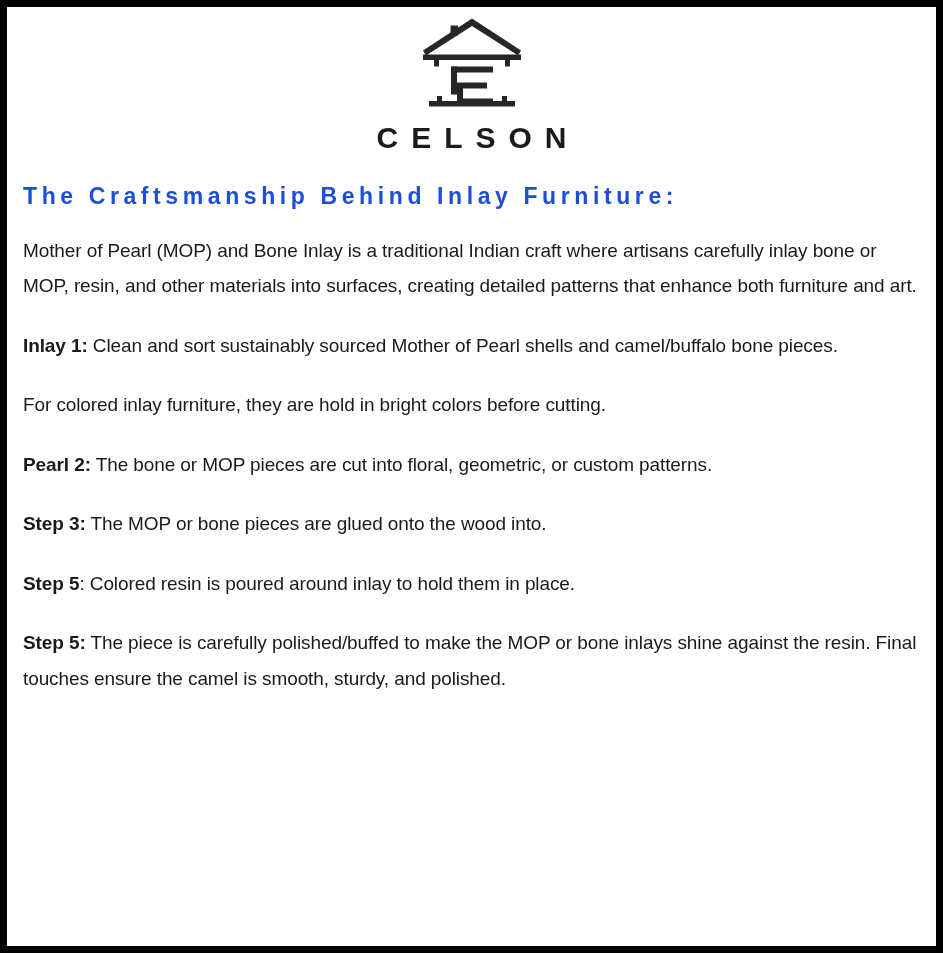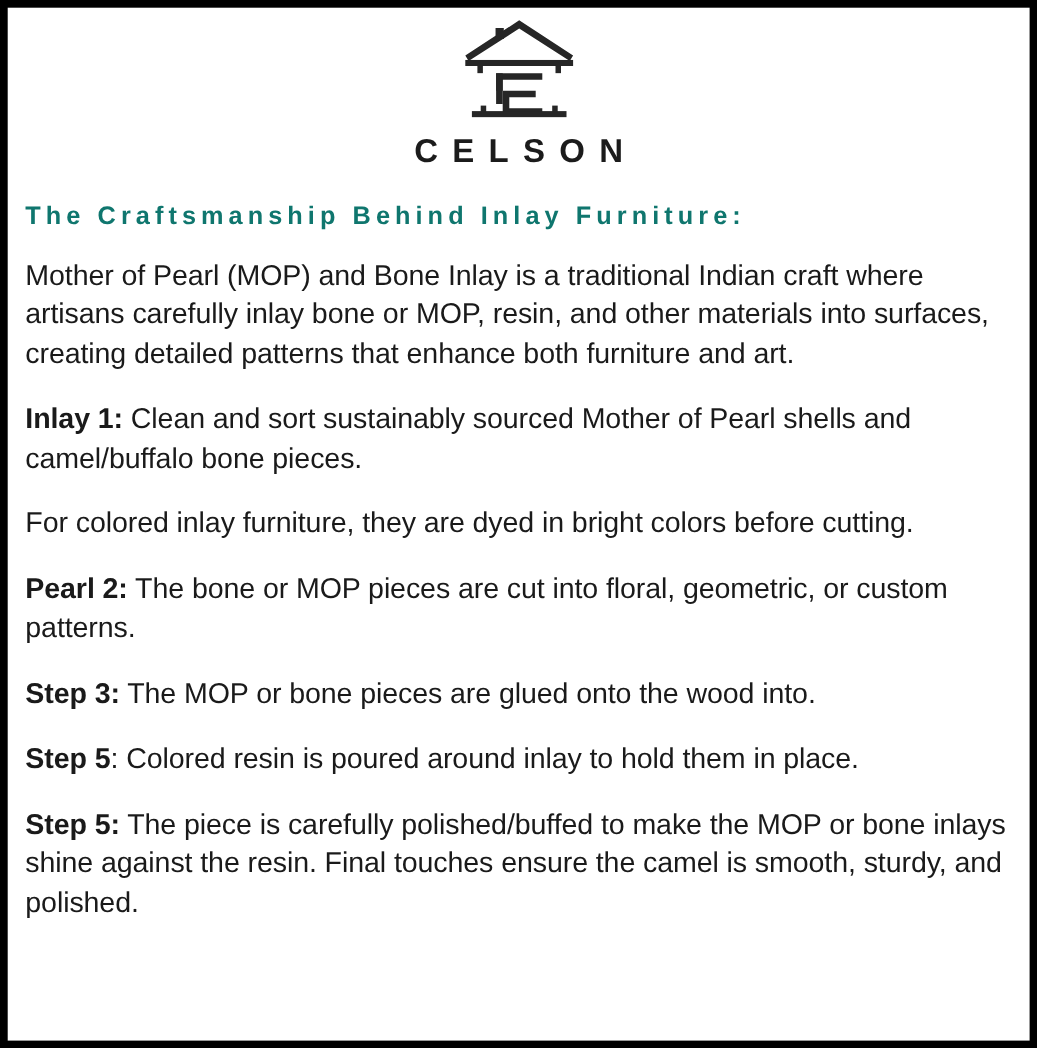--- a/index.html
+++ b/index.html
@@ -53,33 +53,33 @@
     line-height: 1;
   }
 
   
   .doc-heading {
     margin: 30px 0 0 7px;
     font-family: "Liberation Sans", sans-serif;
     font-size: 23px;
     font-weight: bold;
     letter-spacing: 4.6px;
-    color: #0f766e;
+    color: #1d4ed8;
     line-height: 1.2;
   }
 
   
   .body-copy {
     margin: 0 0 0 7px;
     padding-top: 22px;
     color: #1a1a1a;
   }
   .para {
     font-family: "Liberation Sans", sans-serif;
-    font-size: 26px;
+    font-size: 19px;
     line-height: 35.5px;
     color: #1a1a1a;
     margin: 0 0 24px 0;
     max-width: 898px;
     letter-spacing: -0.1px;
   }
   .para:last-child {
     margin-bottom: 0;
   }
   .para .step-label {
@@ -119,21 +119,21 @@
     <h1 class="doc-heading">The Craftsmanship Behind Inlay Furniture:</h1>
 
     <div class="body-copy">
       <p class="para">
         <span class="step-label"></span><span>Mother of Pearl (MOP) and Bone Inlay is a traditional Indian craft where artisans carefully inlay bone or MOP, resin, and other materials into surfaces, creating detailed patterns that enhance both furniture and art.</span>
       </p>
       <p class="para">
         <span class="step-label">Inlay 1:</span><span> Clean and sort sustainably sourced Mother of Pearl shells and camel/buffalo bone pieces.</span>
       </p>
       <p class="para">
-        <span class="step-label"></span><span>For colored inlay furniture, they are dyed in bright colors before cutting.</span>
+        <span class="step-label"></span><span>For colored inlay furniture, they are hold in bright colors before cutting.</span>
       </p>
       <p class="para">
         <span class="step-label">Pearl 2:</span><span> The bone or MOP pieces are cut into floral, geometric, or custom patterns.</span>
       </p>
       <p class="para">
         <span class="step-label">Step 3:</span><span> The MOP or bone pieces are glued onto the wood into.</span>
       </p>
       <p class="para">
         <span class="step-label">Step 5</span><span>: Colored resin is poured around inlay to hold them in place.</span>
       </p>

